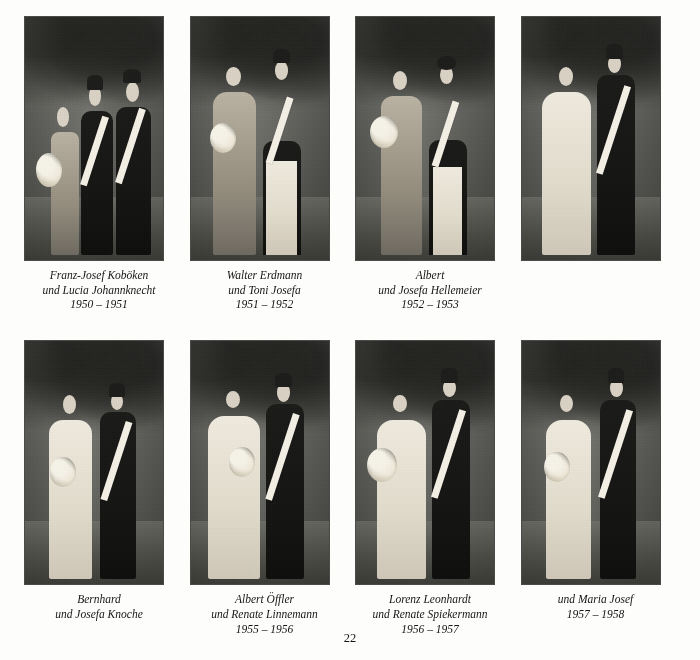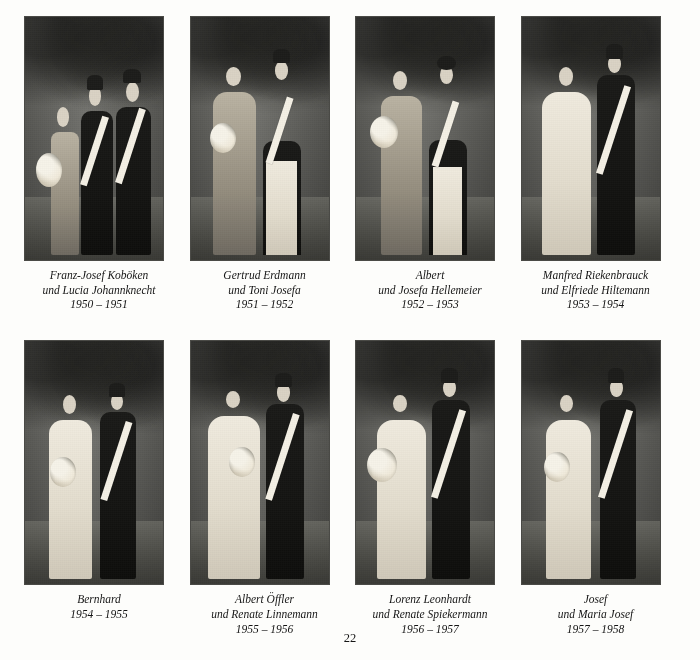--- a/index.html
+++ b/index.html
@@ -205,21 +205,21 @@
           <div class="body dark-suit" style="left:8%;width:80%;height:56%;border-radius:10px 10px 0 0;"></div>
           <div class="body white-dress" style="left:14%;width:66%;height:46%;bottom:0;"></div>
           <div class="sash" style="left:36%;top:22%;height:34%;"></div>
           <div class="head" style="left:32%;top:5%;width:28%;height:9%;"></div>
           <div class="hat" style="left:28%;top:-1%;width:36%;height:7%;"></div>
         </div>
         <div class="bouquet" style="left:14%;bottom:44%;width:26px;height:30px;"></div>
         <div class="grain"></div>
       </div>
       <div class="caption">
-        <span class="line">Gertrud Erdmann</span>
+        <span class="line">Walter Erdmann</span>
         <span class="line">und Toni Josefa</span>
         <span class="line">1951 – 1952</span>
       </div>
     </div>
 
     <div class="cell">
       <div class="photo">
         <div class="bg"></div>
         <div class="foliage"></div>
         <div class="ground"></div>
@@ -254,25 +254,20 @@
           <div class="head" style="left:34%;top:3%;width:28%;height:10%;"></div>
         </div>
         <div class="figure" style="left:52%;width:34%;height:86%;">
           <div class="body dark-suit" style="left:8%;width:82%;height:86%;border-radius:10px 10px 2px 2px;"></div>
           <div class="sash" style="left:36%;top:18%;height:44%;"></div>
           <div class="head" style="left:32%;top:4%;width:28%;height:9%;"></div>
           <div class="hat" style="left:28%;top:-1%;width:36%;height:7%;"></div>
         </div>
         <div class="grain"></div>
       </div>
-      <div class="caption">
-        <span class="line">Manfred Riekenbrauck</span>
-        <span class="line">und Elfriede Hiltemann</span>
-        <span class="line">1953 – 1954</span>
-      </div>
     </div>
 
   </div>
 
   <div class="grid row2">
 
     <div class="cell">
       <div class="photo">
         <div class="bg"></div>
         <div class="foliage"></div>
@@ -285,21 +280,21 @@
           <div class="body dark-suit" style="left:8%;width:82%;height:86%;border-radius:10px 10px 2px 2px;"></div>
           <div class="sash" style="left:36%;top:18%;height:42%;"></div>
           <div class="head" style="left:32%;top:4%;width:28%;height:9%;"></div>
           <div class="hat" style="left:28%;top:-1%;width:36%;height:7%;"></div>
         </div>
         <div class="bouquet" style="left:18%;bottom:40%;width:26px;height:30px;"></div>
         <div class="grain"></div>
       </div>
       <div class="caption">
         <span class="line">Bernhard</span>
-        <span class="line">1954 – 1955</span>
+        <span class="line">und Josefa Knoche</span>
       </div>
     </div>
 
     <div class="cell">
       <div class="photo">
         <div class="bg"></div>
         <div class="foliage"></div>
         <div class="ground"></div>
         <div class="figure" style="left:12%;width:40%;height:80%;">
           <div class="body white-dress" style="left:2%;width:94%;height:84%;border-radius:16px 16px 2px 2px;"></div>
@@ -358,21 +353,20 @@
         <div class="figure" style="left:54%;width:32%;height:86%;">
           <div class="body dark-suit" style="left:8%;width:82%;height:86%;border-radius:10px 10px 2px 2px;"></div>
           <div class="sash" style="left:36%;top:18%;height:44%;"></div>
           <div class="head" style="left:32%;top:4%;width:28%;height:9%;"></div>
           <div class="hat" style="left:28%;top:-1%;width:36%;height:7%;"></div>
         </div>
         <div class="bouquet" style="left:16%;bottom:42%;width:26px;height:30px;"></div>
         <div class="grain"></div>
       </div>
       <div class="caption">
-        <span class="line">Josef</span>
         <span class="line">und Maria Josef</span>
         <span class="line">1957 – 1958</span>
       </div>
     </div>
 
   </div>
 
   <div class="page-number">22</div>
 
 </div>

